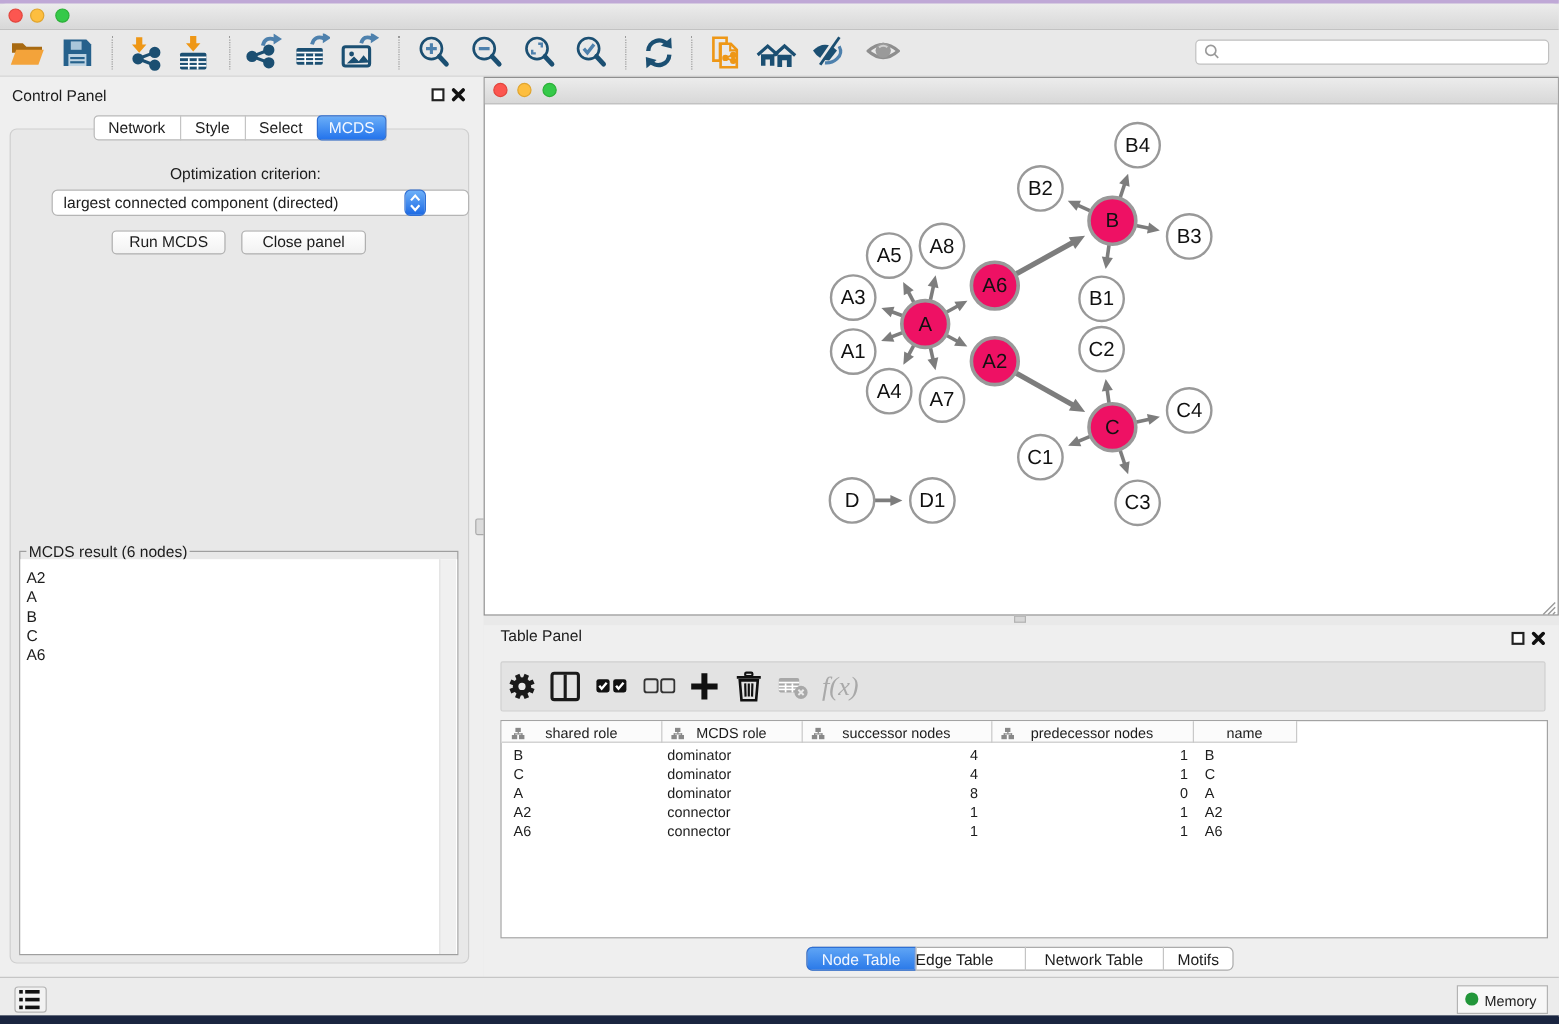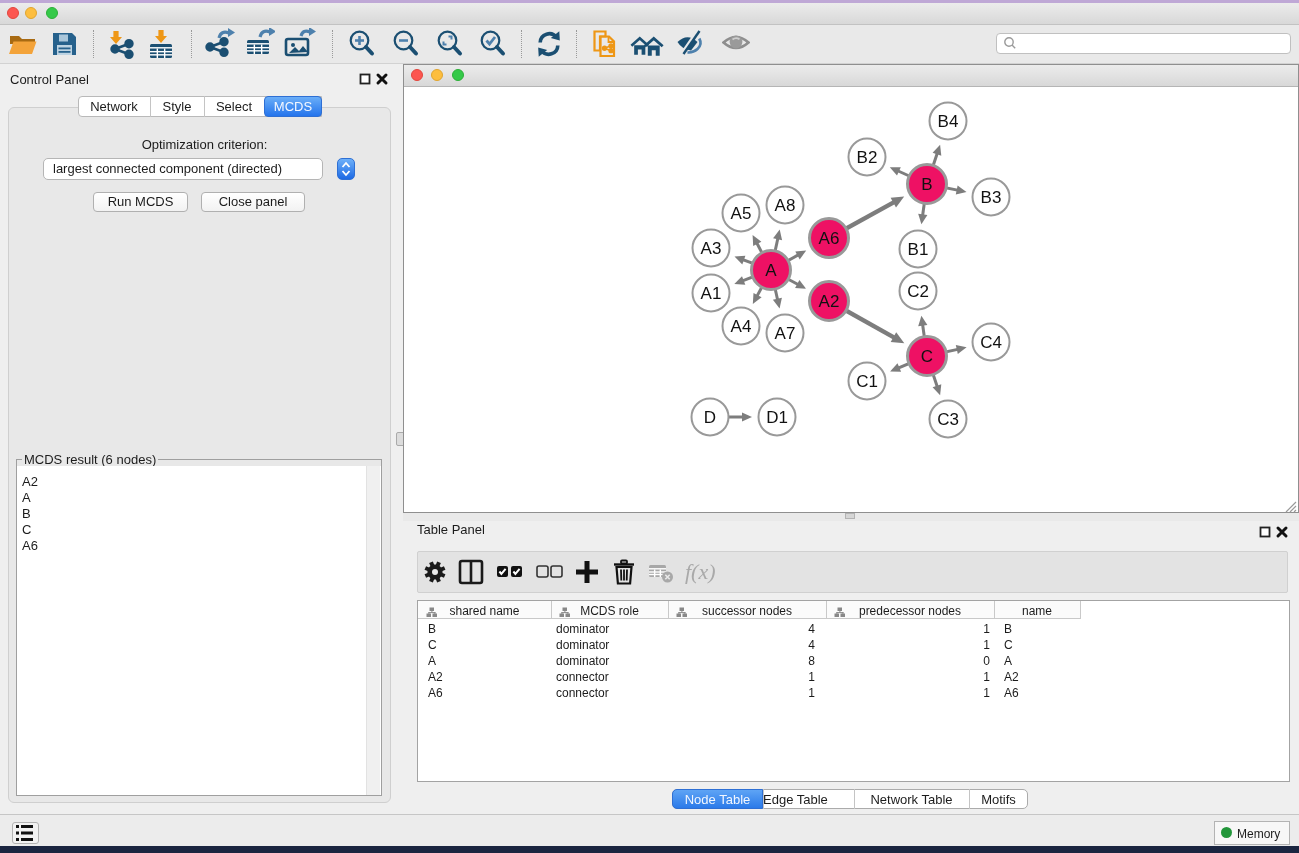--- a/index.html
+++ b/index.html
@@ -154,21 +154,21 @@
     </svg></div>
 <div class="abs" style="left:8px;top:107px;width:383px;height:696px;background:#e8e8e8;border:1px solid #cfcfcf;border-radius:6px"></div>
 <div class="abs" style="left:78px;top:96px;width:244px;height:21px;background:#fff;border:1px solid #b9b9b9;border-radius:4px 0 0 4px"></div>
 <div class="abs" style="left:150px;top:96px;width:1px;height:21px;background:#c4c4c4"></div>
 <div class="abs" style="left:204px;top:96px;width:1px;height:21px;background:#c4c4c4"></div>
 <div class="abs" style="left:78px;top:99px;width:72px;text-align:center;font-size:13px">Network</div>
 <div class="abs" style="left:150px;top:99px;width:54px;text-align:center;font-size:13px">Style</div>
 <div class="abs" style="left:204px;top:99px;width:60px;text-align:center;font-size:13px">Select</div>
 <div class="abs" style="left:264px;top:96px;width:58px;height:21px;background:linear-gradient(#6aaef8,#2474ec);border:1px solid #2e6fd4;border-radius:4px;color:#f4f8ff;font-size:13px;text-align:center;line-height:19px">MCDS</div>
 <div class="abs" style="left:13px;top:137px;width:383px;text-align:center;font-size:13px">Optimization criterion:</div>
-<div class="abs" style="left:43px;top:158px;width:280px;height:22px;background:#fff;border:1px solid #b5b5b5;border-radius:5px;font-size:13px;line-height:20px;padding-left:9px">largest connected component (directed)</div>
+<div class="abs" style="left:43px;top:158px;width:348px;height:22px;background:#fff;border:1px solid #b5b5b5;border-radius:5px;font-size:13px;line-height:20px;padding-left:9px">largest connected component (directed)</div>
 <div class="abs" style="left:337px;top:158px;width:18px;height:22px;background:linear-gradient(#6db0f9,#1d6ae4);border-radius:5px;border:1px solid #2e6fd4"></div>
 <div style="position:absolute;left:339px;top:160px;width:14px;height:18px"><svg width="14" height="18" viewBox="0 0 14 18" style="">
       <path d="M3.5 7 L7 3 L10.5 7" stroke="#fff" stroke-width="1.8" fill="none"></path>
       <path d="M3.5 11 L7 15 L10.5 11" stroke="#fff" stroke-width="1.8" fill="none"></path>
     </svg></div>
 <div class="btn" style="left:93px;top:192px;width:95px;height:20px;line-height:18px">Run MCDS</div>
 <div class="btn" style="left:201px;top:192px;width:104px;height:20px;line-height:18px">Close panel</div>
 <div class="abs" style="left:16px;top:459px;width:366px;height:337px;border:1px solid #9f9f9f"></div>
 <div class="abs" style="left:22px;top:452px;background:#e8e8e8;font-size:13px;padding:0 2px">MCDS result (6 nodes)</div>
 <div class="abs" style="left:17px;top:466px;width:364px;height:329px;background:#fff"></div>
@@ -324,21 +324,21 @@
       <rect x="1" y="11.3" width="17" height="1.4" fill="#fff"></rect>
       <rect x="1" y="13.8" width="17" height="1.4" fill="#fff"></rect>
       <rect x="1" y="8.1" width="17" height="1.4" fill="#fff"></rect>
       <circle cx="19.5" cy="17" r="5.5" fill="#a8a8a8"></circle>
       <path d="M17.3 14.8 l4.4 4.4 M21.7 14.8 l-4.4 4.4" stroke="#e9e9e9" stroke-width="1.6"></path>
     </svg></div>
 <div class="abs" style="left:685px;top:559px;font-family:'Liberation Serif',serif;font-style:italic;font-size:22px;color:#a9a9a9">f(x)</div>
 <div class="abs" style="left:417px;top:600px;width:873px;height:182px;background:#fff;border:1px solid #a3a3a3"></div>
 <div class="abs" style="left:418px;top:601px;width:662px;height:18px;background:#fbfbfb;border-bottom:1px solid #c9c9c9"></div>
 <div class="abs" style="left:551px;top:601px;width:1px;height:18px;background:#c9c9c9"></div>
-<div class="abs" style="left:418px;top:604px;width:133px;text-align:center;font-size:12px;color:#1c1c1c">shared name</div>
+<div class="abs" style="left:418px;top:604px;width:133px;text-align:center;font-size:12px;color:#1c1c1c">shared role</div>
 <div style="position:absolute;left:426px;top:604px;width:12px;height:11px"><svg width="12" height="11" viewBox="0 0 12 11" style="">
       <g fill="#888">
         <rect x="3.5" y="0.5" width="4.5" height="3.5"></rect>
         <rect x="0.5" y="6.5" width="4.5" height="3.5"></rect>
         <rect x="6.5" y="6.5" width="4.5" height="3.5"></rect>
         <rect x="5.4" y="3.5" width="1" height="2"></rect>
         <rect x="2.5" y="5.1" width="7" height="1"></rect>
         <rect x="2.4" y="5.1" width="1" height="1.8"></rect>
         <rect x="8.4" y="5.1" width="1" height="1.8"></rect>
       </g>

